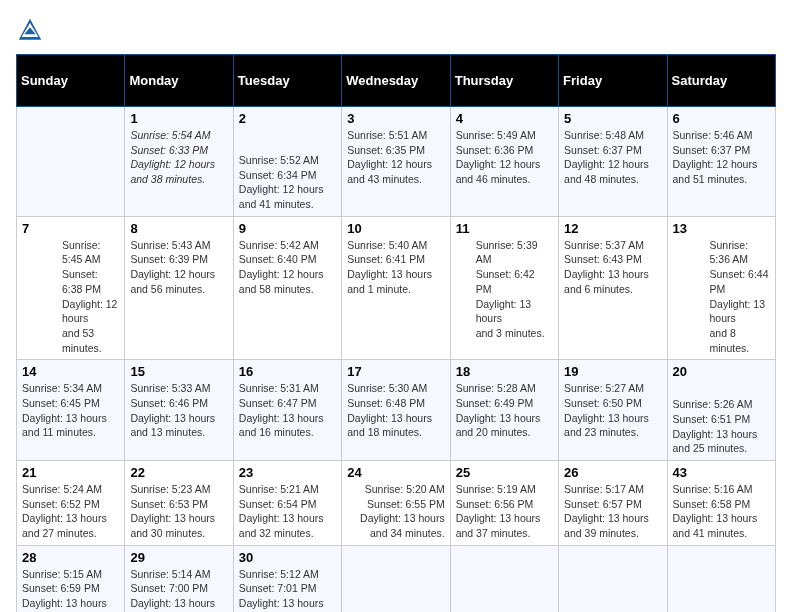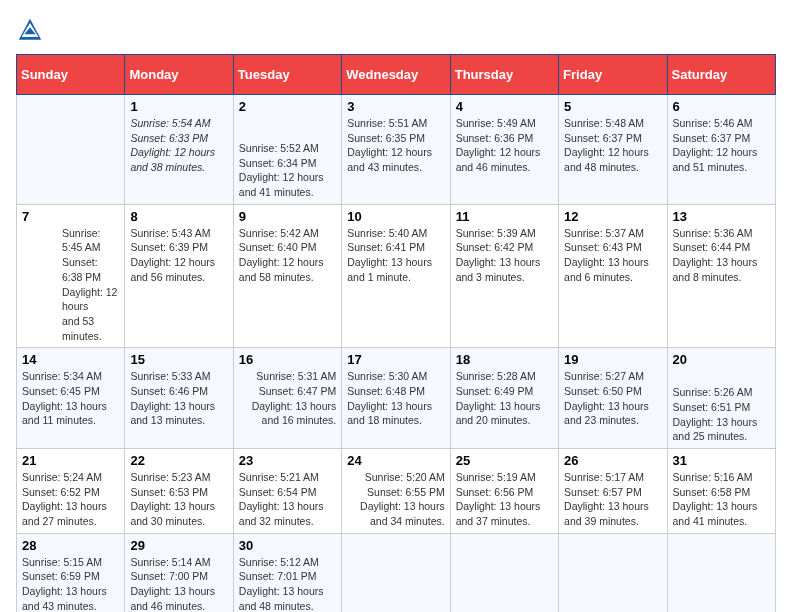--- a/index.html
+++ b/index.html
@@ -45,23 +45,23 @@
     .location {
       font-size: 16px;
       color: #444;
     }
     table {
       width: 100%;
       border-collapse: collapse;
       font-size: 11px;
     }
     thead tr th {
-      background-color: #ef4444;
+      background-color: #000000;
       color: #fff;
-      padding: 12px 4px;
+      padding: 18px 4px;
       text-align: left;
       font-size: 13px;
       font-weight: bold;
       border: 1px solid #1a4d8c;
     }
     tbody tr td {
       border: 1px solid #ccc;
       vertical-align: top;
       padding: 4px 5px;
       min-height: 70px;
@@ -196,35 +196,35 @@
           </td>
           <td>
             <span class="day-num">10</span>
             <div class="day-info" style="white-space: pre-line;">Sunrise: 5:40 AM
 Sunset: 6:41 PM
 Daylight: 13 hours
 and 1 minute.</div>
           </td>
           <td>
             <span class="day-num">11</span>
-            <div class="day-info" style="white-space: pre-line;">Sunrise: 5:39 AM
+            <div class="day-info" style="white-space: pre-line; margin-left: 20px;">Sunrise: 5:39 AM
 Sunset: 6:42 PM
 Daylight: 13 hours
 and 3 minutes.</div>
           </td>
           <td>
             <span class="day-num">12</span>
             <div class="day-info" style="white-space: pre-line;">Sunrise: 5:37 AM
 Sunset: 6:43 PM
 Daylight: 13 hours
 and 6 minutes.</div>
           </td>
           <td>
             <span class="day-num">13</span>
-            <div class="day-info" style="white-space: pre-line;">Sunrise: 5:36 AM
+            <div class="day-info" style="white-space: pre-line; margin-left: 37px;">Sunrise: 5:36 AM
 Sunset: 6:44 PM
 Daylight: 13 hours
 and 8 minutes.</div>
           </td>
         </tr>
         <tr class="week-row">
           <td>
             <span class="day-num">14</span>
             <div class="day-info" style="white-space: pre-line;">Sunrise: 5:34 AM
 Sunset: 6:45 PM
@@ -233,21 +233,21 @@
           </td>
           <td>
             <span class="day-num">15</span>
             <div class="day-info" style="white-space: pre-line;">Sunrise: 5:33 AM
 Sunset: 6:46 PM
 Daylight: 13 hours
 and 13 minutes.</div>
           </td>
           <td>
             <span class="day-num">16</span>
-            <div class="day-info" style="white-space: pre-line; text-align: right;">Sunrise: 5:31 AM
+            <div class="day-info" style="white-space: pre-line;">Sunrise: 5:31 AM
 Sunset: 6:47 PM
 Daylight: 13 hours
 and 16 minutes.</div>
           </td>
           <td>
             <span class="day-num">17</span>
             <div class="day-info" style="white-space: pre-line;">Sunrise: 5:30 AM
 Sunset: 6:48 PM
 Daylight: 13 hours
 and 18 minutes.</div>
@@ -311,21 +311,21 @@
 and 37 minutes.</div>
           </td>
           <td>
             <span class="day-num">26</span>
             <div class="day-info" style="white-space: pre-line;">Sunrise: 5:17 AM
 Sunset: 6:57 PM
 Daylight: 13 hours
 and 39 minutes.</div>
           </td>
           <td>
-            <span class="day-num">31</span>
+            <span class="day-num">43</span>
             <div class="day-info" style="white-space: pre-line;">Sunrise: 5:16 AM
 Sunset: 6:58 PM
 Daylight: 13 hours
 and 41 minutes.</div>
           </td>
         </tr>
         <tr class="week-row">
           <td>
             <span class="day-num">28</span>
             <div class="day-info" style="white-space: pre-line;">Sunrise: 5:15 AM

